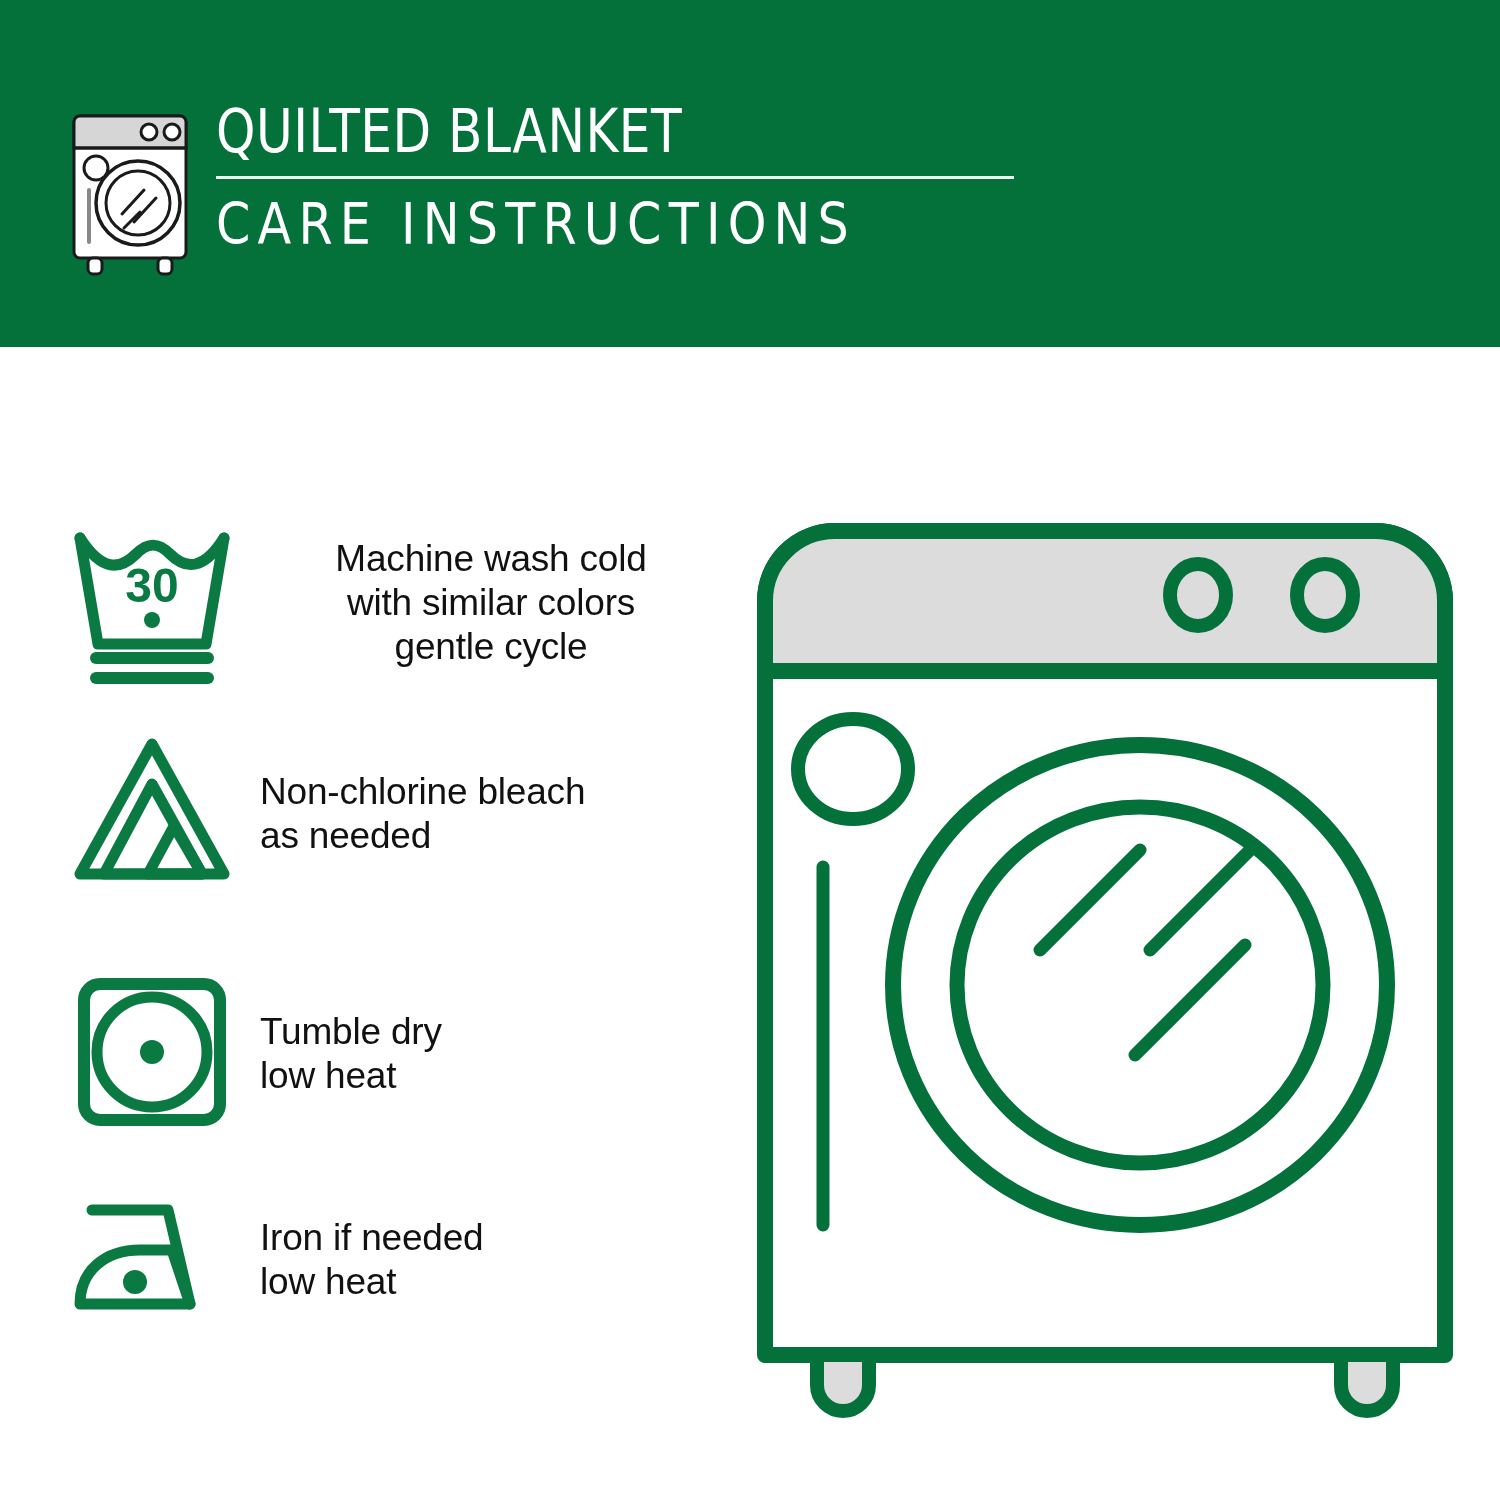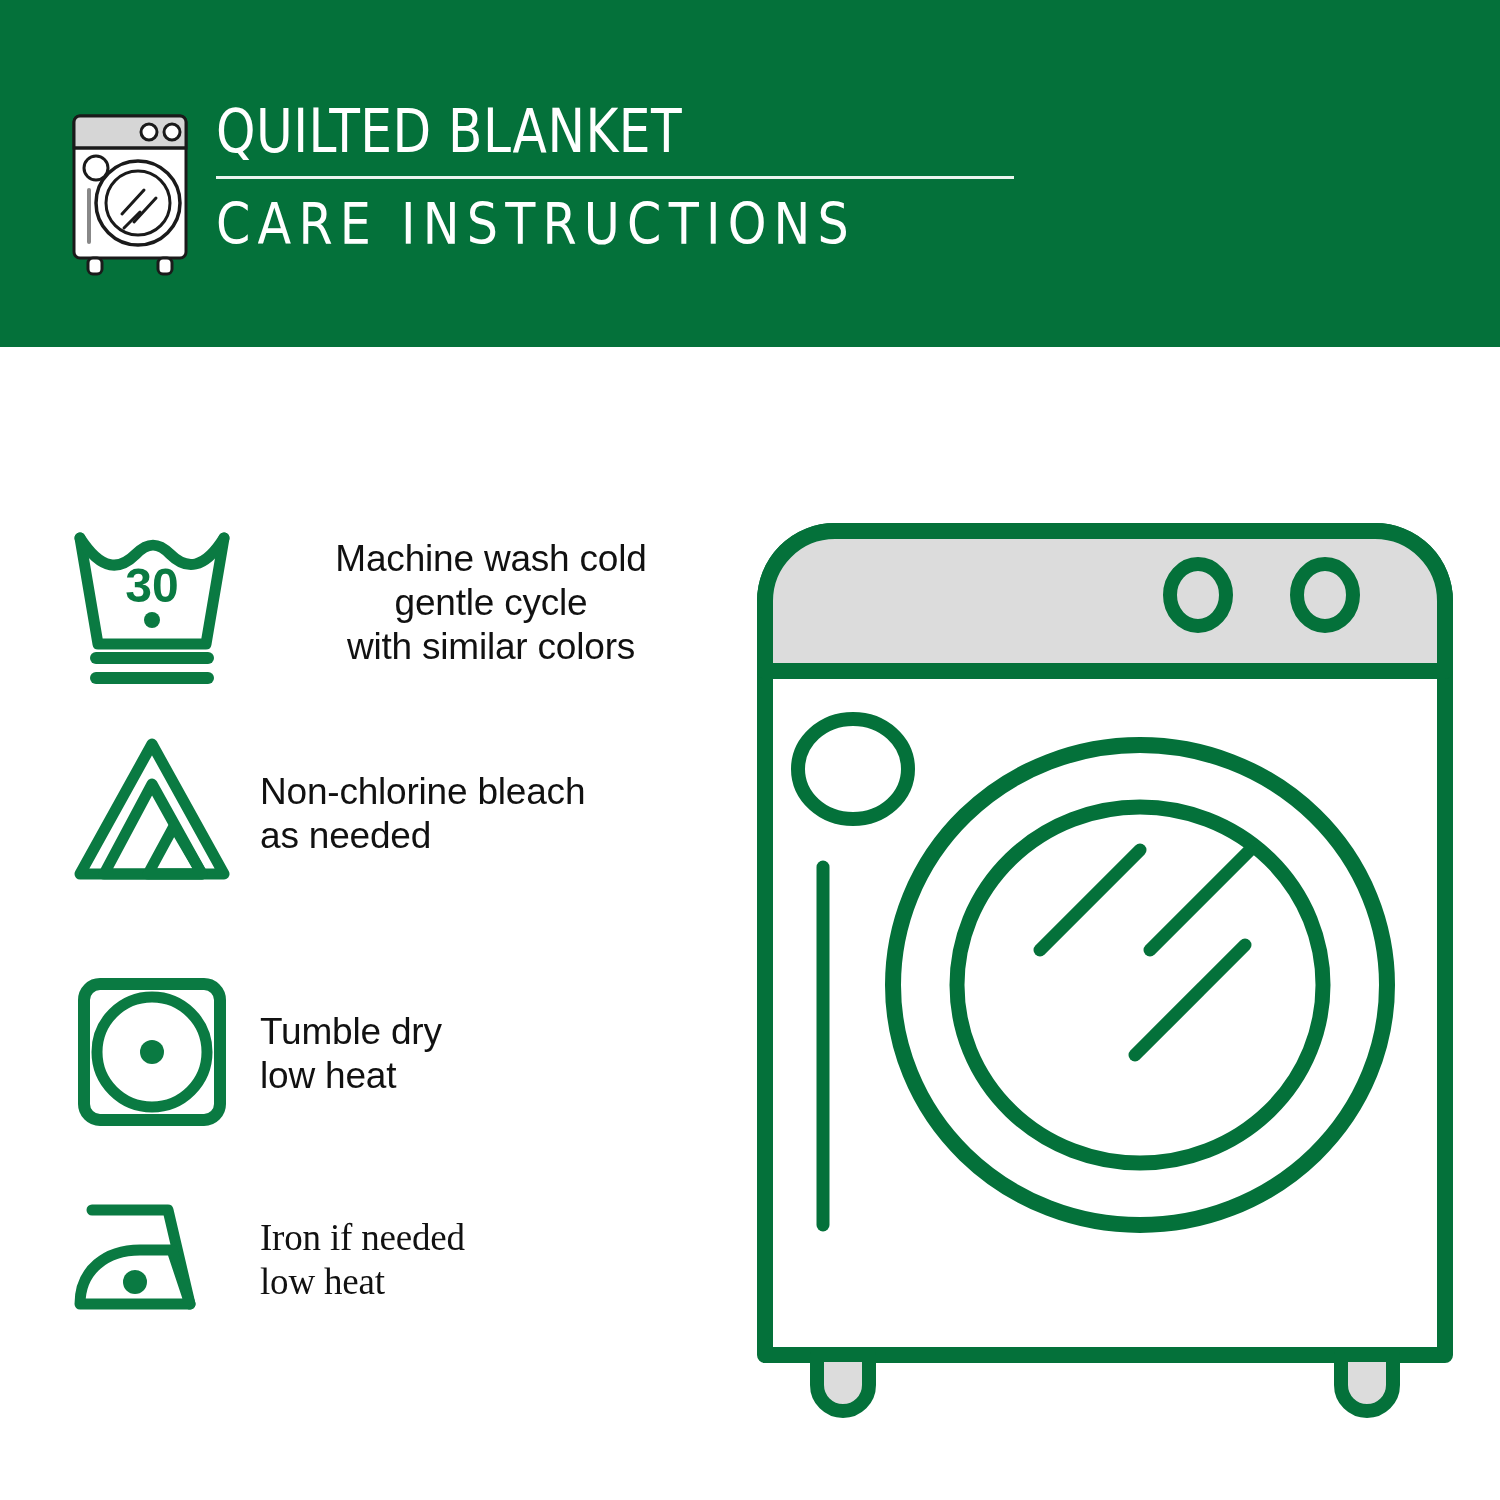--- a/index.html
+++ b/index.html
@@ -110,21 +110,21 @@
     line-height: 44px;
     font-weight: 400;
     letter-spacing: -0.2px;
     padding-left: 18px;
   }
   .care-text .ln { display: block; white-space: nowrap; }
 
   #row-wash   { top: 10px;  }
   #row-bleach { top: 222px; }
   #row-dry    { top: 462px; }
-  #row-iron   { top: 672px; font-family: Liberation Serif, serif; }
+  #row-iron   { top: 672px; }
 
   #row-wash .care-text   { padding-top: 27px; text-align: center; }
   #row-bleach .care-text { padding-top: 48px; }
   #row-dry .care-text    { padding-top: 48px; }
   #row-iron .care-text   { padding-top: 44px; }
 
   
   #machine-wrap {
     position: absolute;
     left: 745px;
@@ -188,22 +188,22 @@
 
           <line x1="34" y1="148" x2="146" y2="148" stroke="#0A7A42" stroke-width="12" stroke-linecap="round"></line>
           <line x1="34" y1="168" x2="146" y2="168" stroke="#0A7A42" stroke-width="12" stroke-linecap="round"></line>
 
           <text x="90" y="92" text-anchor="middle" font-family="Liberation Sans, sans-serif" font-size="48" font-weight="700" fill="#0A7A42">30</text>
           <circle cx="90" cy="110" r="8" fill="#0A7A42"></circle>
         </svg>
       </span>
       <div class="care-text">
         <span class="ln">Machine wash cold</span>
+        <span class="ln">with similar colors</span>
         <span class="ln">gentle cycle</span>
-        <span class="ln">with similar colors</span>
       </div>
     </div>
 
     <div class="care-row" id="row-bleach">
       <span class="care-symbol">
         <svg viewBox="0 0 180 180" width="180" height="180" aria-hidden="true">
           <path d="M90 22 L162 152 H18 Z" fill="none" stroke="#0A7A42" stroke-width="11" stroke-linecap="round" stroke-linejoin="round"></path>
           <path d="M90 62 L140 152 H42 Z" fill="none" stroke="#0A7A42" stroke-width="11" stroke-linecap="round" stroke-linejoin="round"></path>
           <path d="M112 104 L140 152 H86 Z" fill="none" stroke="#0A7A42" stroke-width="11" stroke-linecap="round" stroke-linejoin="round"></path>
         </svg>

